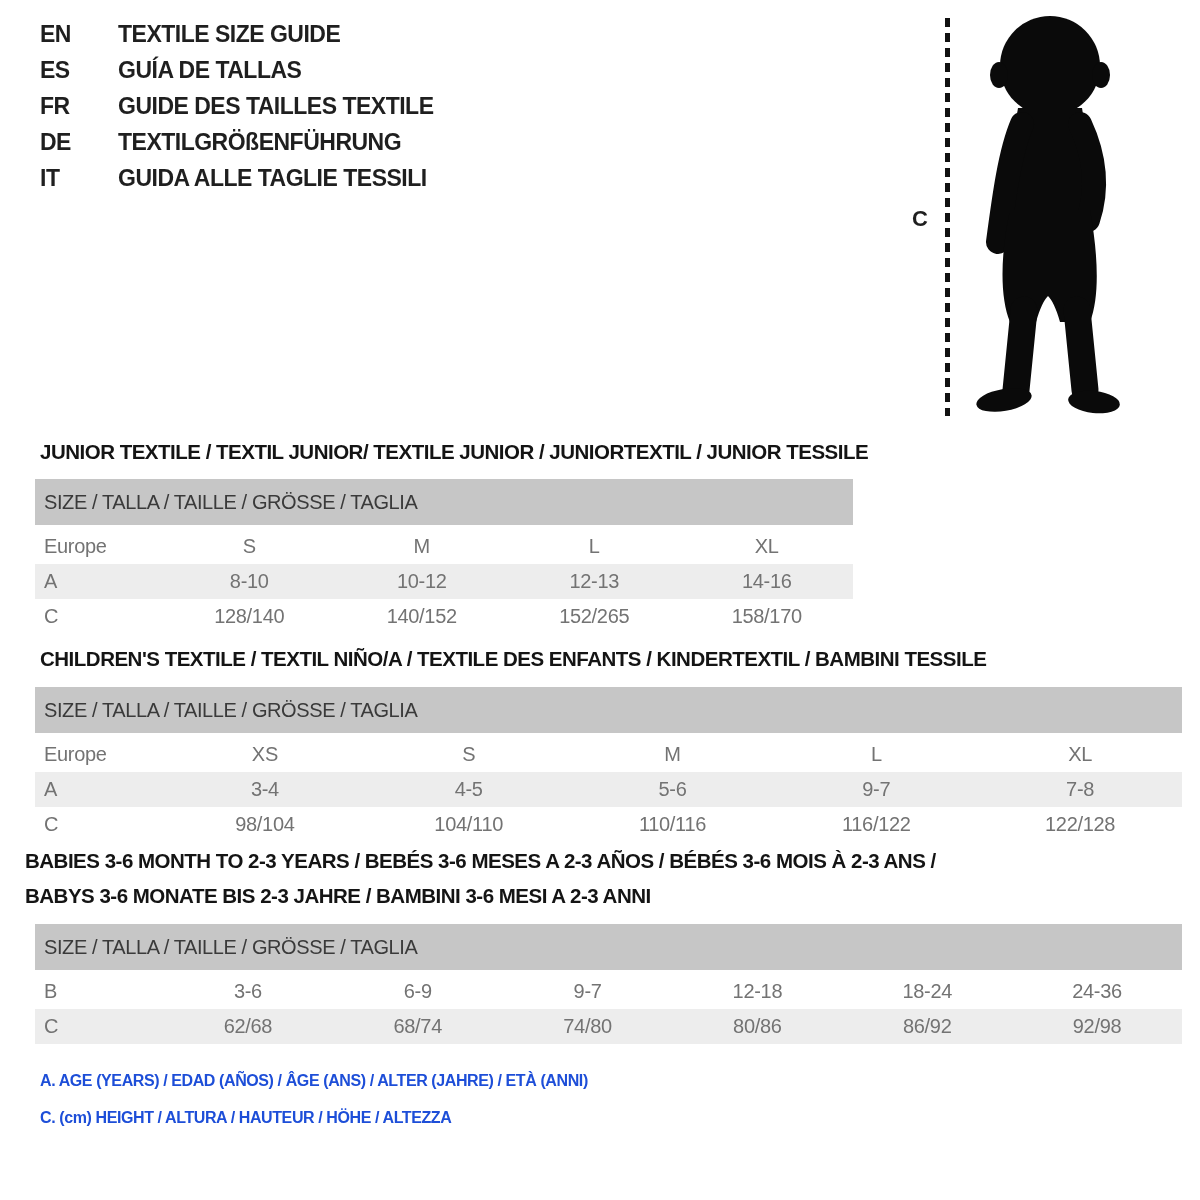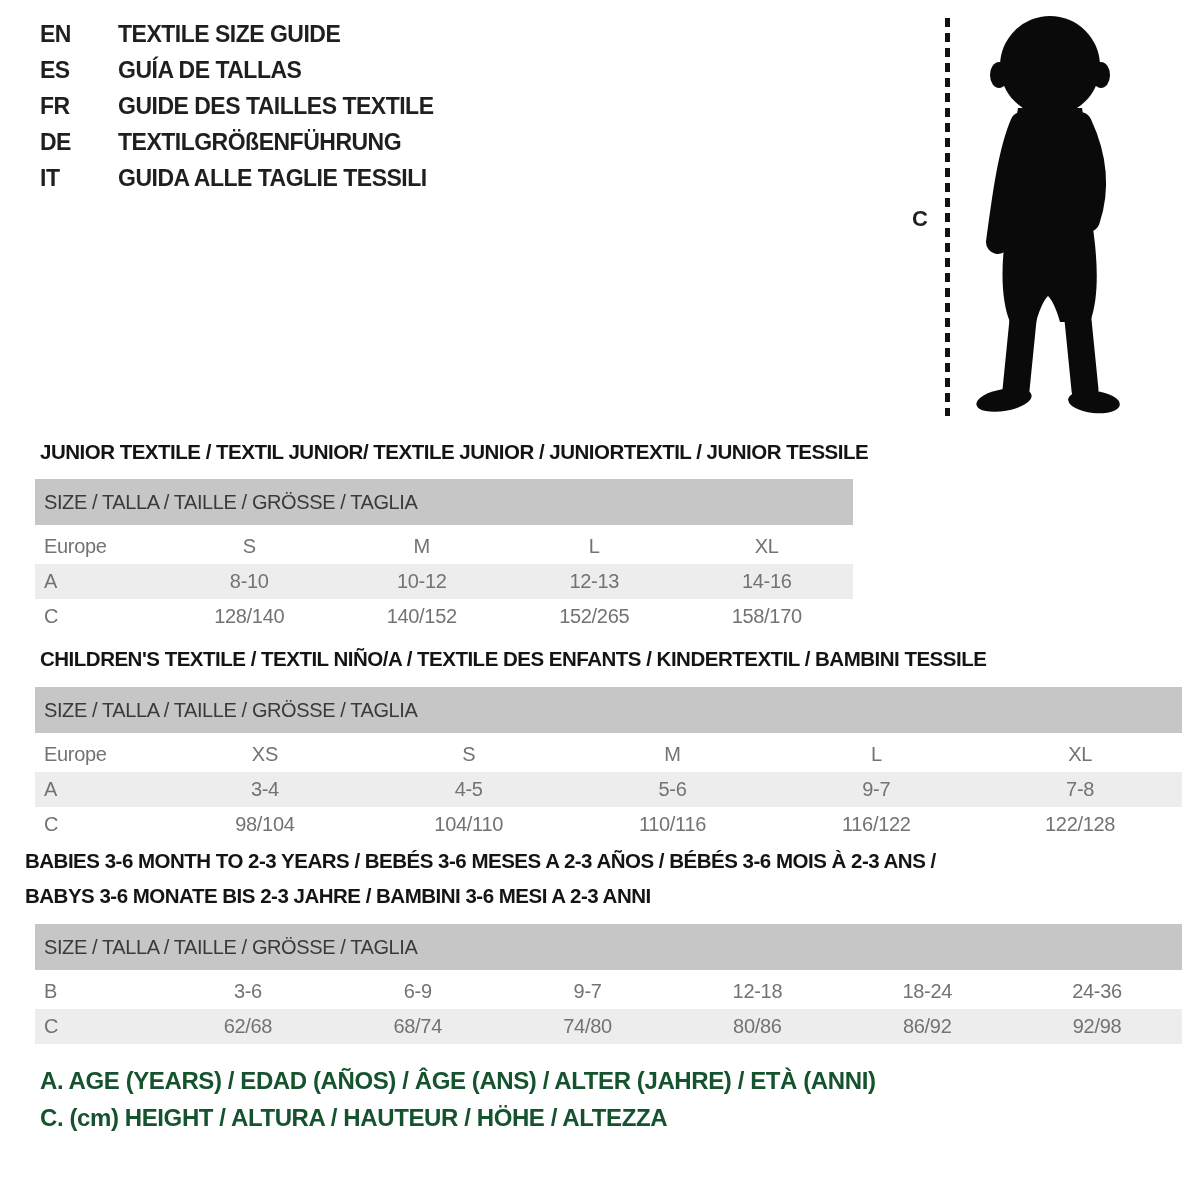--- a/index.html
+++ b/index.html
@@ -35,21 +35,21 @@
     display:flex;align-items:center;padding-left:9px;box-sizing:border-box;
     font-size:20px;letter-spacing:-0.4px;margin-bottom:4px;
   }
   .trow{display:flex;height:35px;align-items:center;font-size:20px;letter-spacing:-0.3px;color:#737373;}
   .trow.shaded{background:#ededed;}
   .trow .rlabel{width:128px;padding-left:9px;box-sizing:border-box;}
   .trow .cell{flex:1;text-align:center;}
 
   
   .footnotes{left:40px;top:1062px;}
-  .footnote{font-weight:bold;font-size:24px;letter-spacing:-0.4px;line-height:37px;white-space:nowrap;color:#14532d;}
+  .footnote{font-weight:bold;font-size:16px;letter-spacing:-0.4px;line-height:37px;white-space:nowrap;color:#1d4ed8;}
 
   .t1{left:35px;top:479px;width:818px;}
   .t2{left:35px;top:687px;width:1147px;}
   .t3{left:35px;top:924px;width:1147px;}
   .st1{left:40px;top:434px;}
   .st2{left:40px;top:641px;}
   .st3{left:25px;top:843px;}
 </style>
 </head>
 <body>

